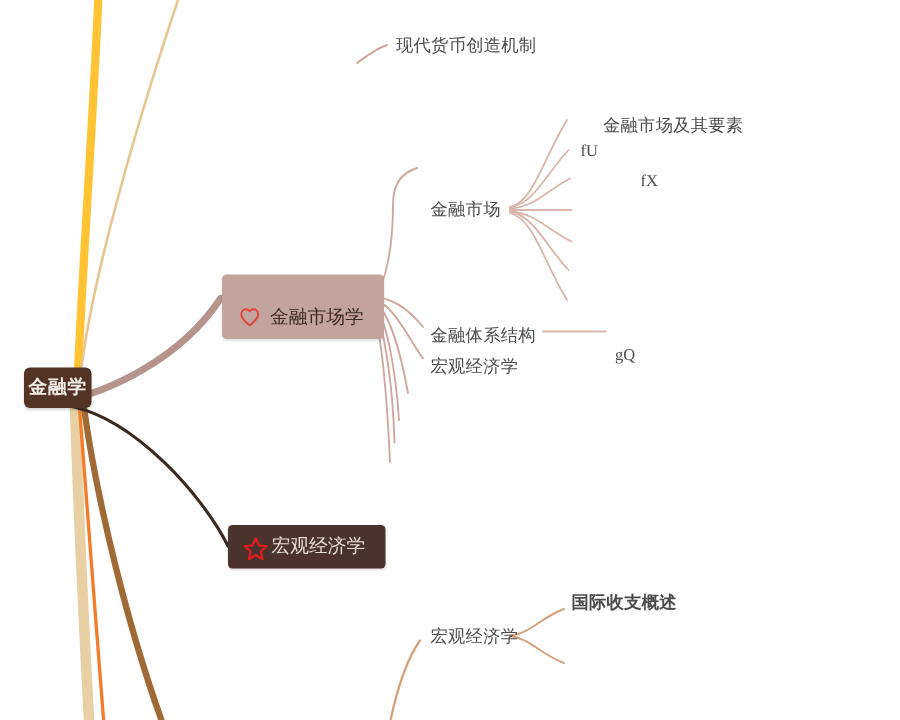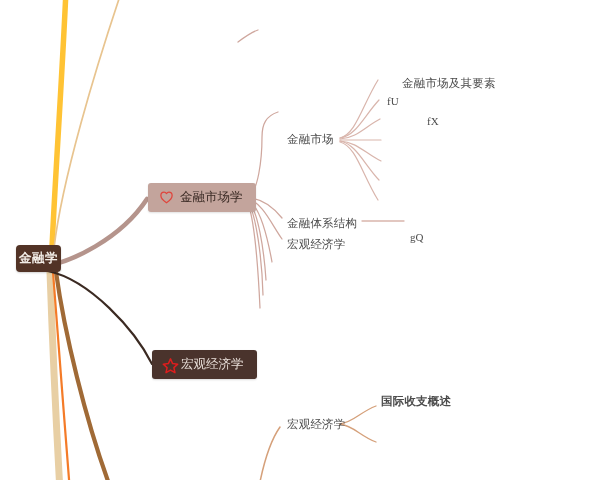--- a/index.html
+++ b/index.html
@@ -44,21 +44,21 @@
     color: #f2ece6;
     font-size: 12.5px;
     font-weight: bold;
     letter-spacing: 0.5px;
     box-shadow: 0 1px 2px rgba(0,0,0,0.18);
   }
   
   .node-branch-rose {
     background: #c3a49c;
     border-radius: 3px;
-    padding: 6px 13px 6px 11px;
+    padding: 20px 13px 6px 11px;
     color: #3a2a24;
     font-size: 12.5px;
     gap: 6px;
     box-shadow: 0 1px 2px rgba(0,0,0,0.12);
   }
   
   .node-branch-dark {
     background: #4a332c;
     border-radius: 3px;
     padding: 6px 13px 6px 10px;
@@ -155,20 +155,23 @@
 
   <div class="node node-branch-dark" style="left:152px; top:350px;">
     <span class="icon-star">
       <svg viewBox="0 0 24 24" width="17" height="17" fill="none" stroke="#dd1d1d" stroke-width="2.1" stroke-linejoin="round" stroke-linecap="round">
         <path d="M12 2.6 L15 9.3 L22.2 10.1 L16.8 15 L18.3 22.1 L12 18.4 L5.7 22.1 L7.2 15 L1.8 10.1 L9 9.3 Z"></path>
       </svg>
     </span>
     <span>宏观经济学</span>
   </div>
 
+  <div class="node node-leaf" style="left:264px; top:23px;">
+    <span>现代货币创造机制</span>
+  </div>
 
   <div class="node node-leaf" style="left:287px; top:132px;">
     <span>金融市场</span>
   </div>
 
   <div class="node node-leaf" style="left:387px; top:76px;margin-left:15px;">
     <span>金融市场及其要素</span>
   </div>
 
   <div class="node node-leaf-small" style="left:387px; top:95px;">

